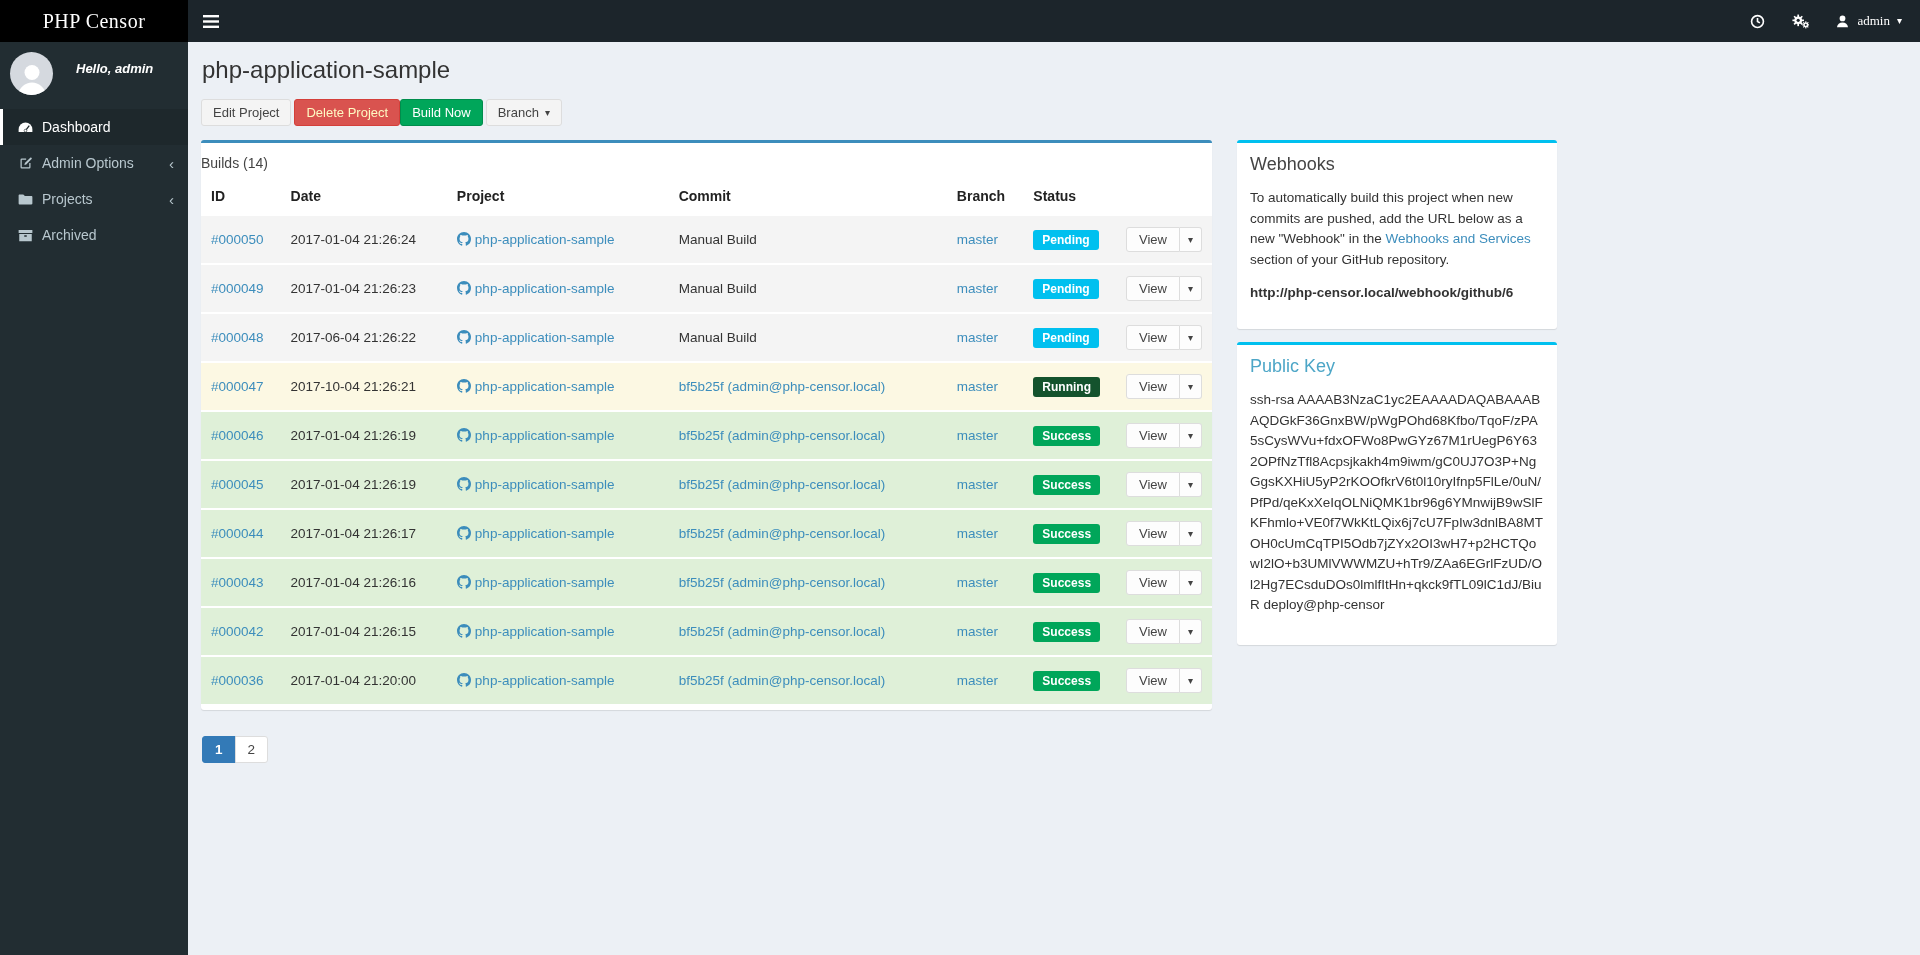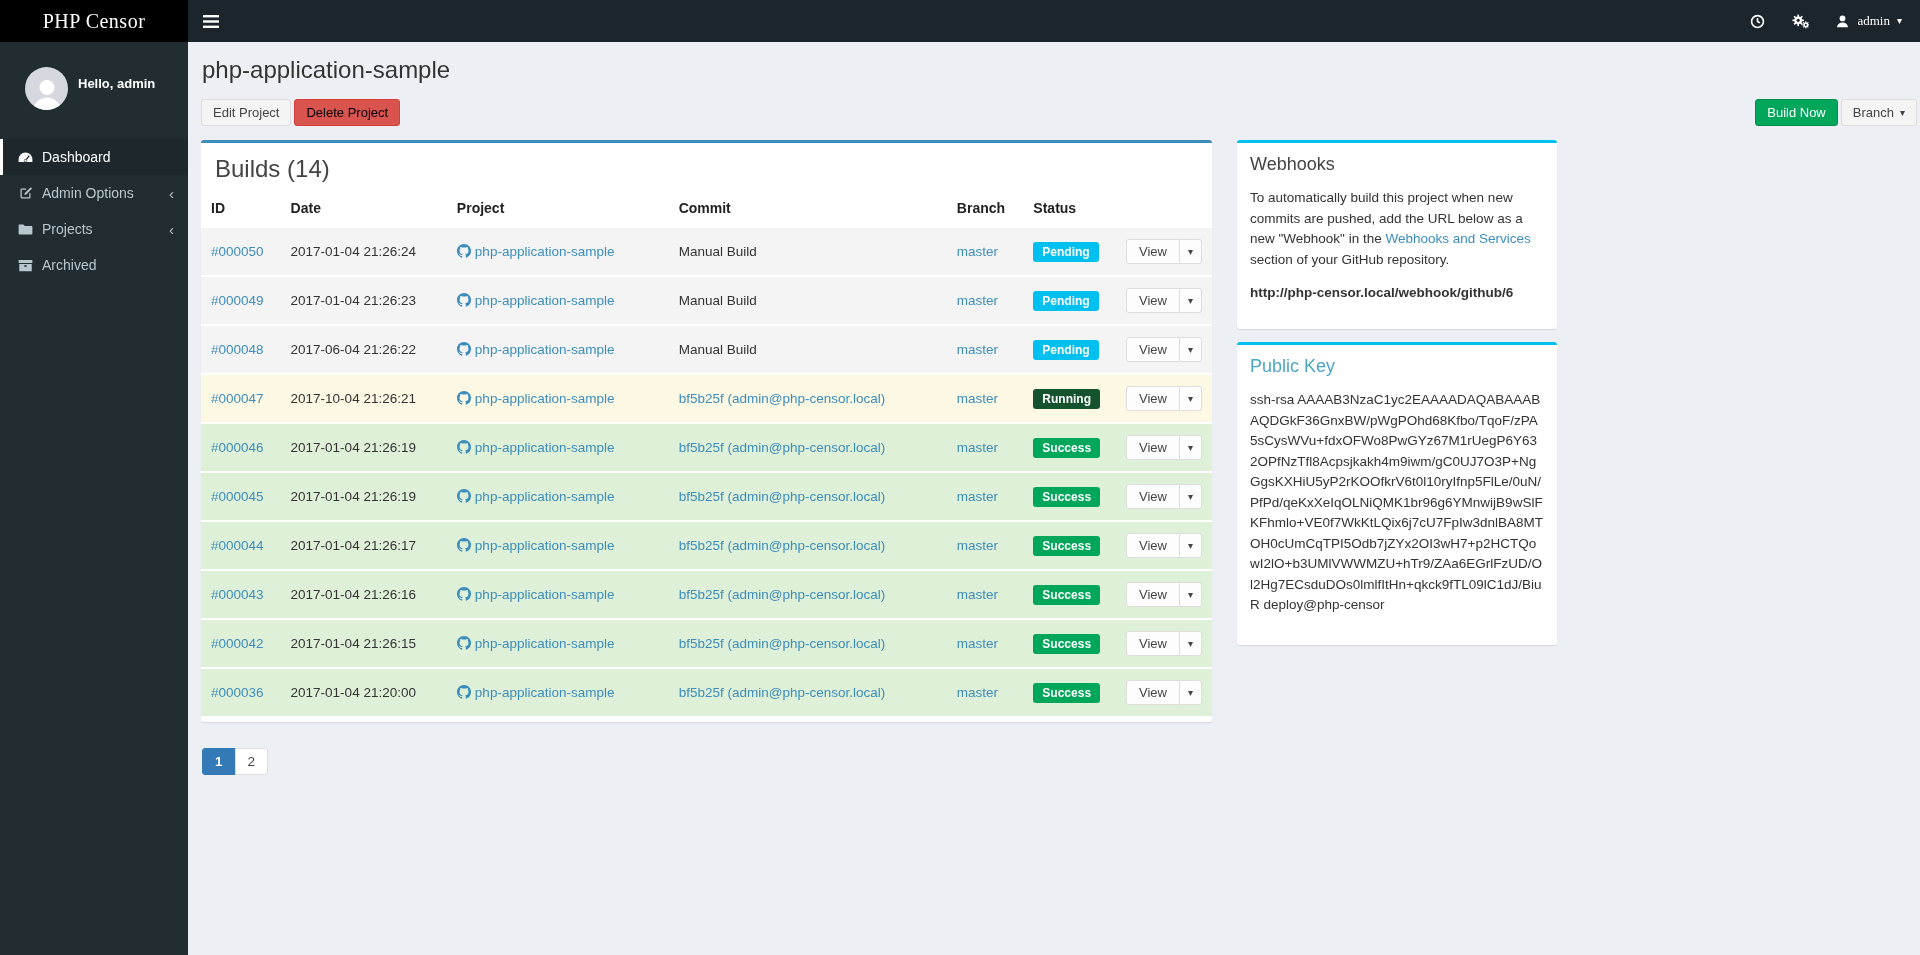--- a/index.html
+++ b/index.html
@@ -21,57 +21,57 @@
   .hamburger { padding: 0 15px; height: 100%; display: flex; align-items: center; cursor: pointer; }
   .nav-right { margin-left: auto; display: flex; align-items: center; gap: 26px; padding-right: 18px; }
   .nav-item { display: flex; align-items: center; gap: 7px; color: #fff; font-size: 13px; cursor: pointer; }
 
   
   .wrapper { display: flex; height: 913px; }
   .sidebar { width: 188px; background: #222d32; flex: none; }
   .content { flex: 1; padding: 0 0 0 13px; }
 
   
-  .user-panel { display: flex; padding: 25px; gap: 10px; }
+  .user-panel { display: flex; padding: 10px; gap: 23px; font-style: italic; }
   .avatar {
     width: 43px; height: 43px; border-radius: 50%; background: #d5d9df;
     overflow: hidden; flex: none; display: flex; align-items: flex-end; justify-content: center;
   }
   .greeting { color: #fff; font-weight: bold; font-size: 13px; margin-top: 9px; }
   .menu { margin-top: 4px; }
   .menu-item {
     display: flex; align-items: center; gap: 9px;
     padding: 10px 14px; color: #b8c7ce; font-size: 14px; cursor: pointer;
     border-left: 3px solid transparent;
   }
   .menu-item .mi-icon { width: 16px; display: flex; justify-content: center; }
   .menu-item.active { background: #1e282c; color: #fff; border-left-color: #fff; }
   .menu-item .chev { margin-left: auto; font-size: 15px; color: #b8c7ce; line-height: 1; }
 
   
   .page-title { font-size: 24px; font-weight: 500; color: #333; padding: 14px 0 0 1px; }
-  .toolbar { display: flex; justify-content: space-between; align-items: center; margin: 15px 3px 0 0; }
+  .toolbar { display: flex; align-items: center; margin: 15px 25px 0 0; }
   .btn {
     display: inline-flex; align-items: center; gap: 6px;
     font-size: 13px; padding: 5px 11px; border-radius: 3px;
     border: 1px solid #ddd; background: #f4f4f4; color: #444; cursor: pointer;
     font-family: inherit;
   }
-  .btn-danger { background: #d9534f; border-color: #d43f3a; color: #000000; }
+  .btn-danger { background: #d9534f; border-color: #d43f3a; color: #fef9c3; }
   .btn-success { background: #00a65a; border-color: #008d4c; color: #fff; }
   .btn-group { display: inline-flex; gap: 3px; }
   .caret { font-size: 10px; line-height: 1; }
 
   
   .main-row { display: flex; align-items: flex-start; gap: 25px; margin-top: 14px; }
   .panel {
     background: #fff; border-radius: 3px; box-shadow: 0 1px 1px rgba(0,0,0,.1);
   }
   .builds-panel { flex: 0 0 1011px; border-top: 3px solid #3c8dbc; padding-bottom: 6px; }
-  .panel-heading { font-size: 24px; color: #444; padding: 12px 14px 13px; }
+  .panel-heading { font-size: 14px; color: #444; padding: 12px 0 13px; }
 
   table { width: 100%; border-collapse: collapse; }
   th {
     text-align: left; font-size: 14px; font-weight: bold; color: #222;
     padding: 4px 8px 10px; border-bottom: 1px solid #f4f4f4;
   }
   td { padding: 11px 8px; font-size: 13.5px; vertical-align: middle; border-top: 2px solid #fff; }
   th:first-child, td:first-child { padding-left: 10px; }
   .col-id { width: 82px; } .col-date { width: 170px; } .col-project { width: 227px; }
   .col-commit { width: 285px; } .col-branch { width: 77px; } .col-status { width: 93px; }

